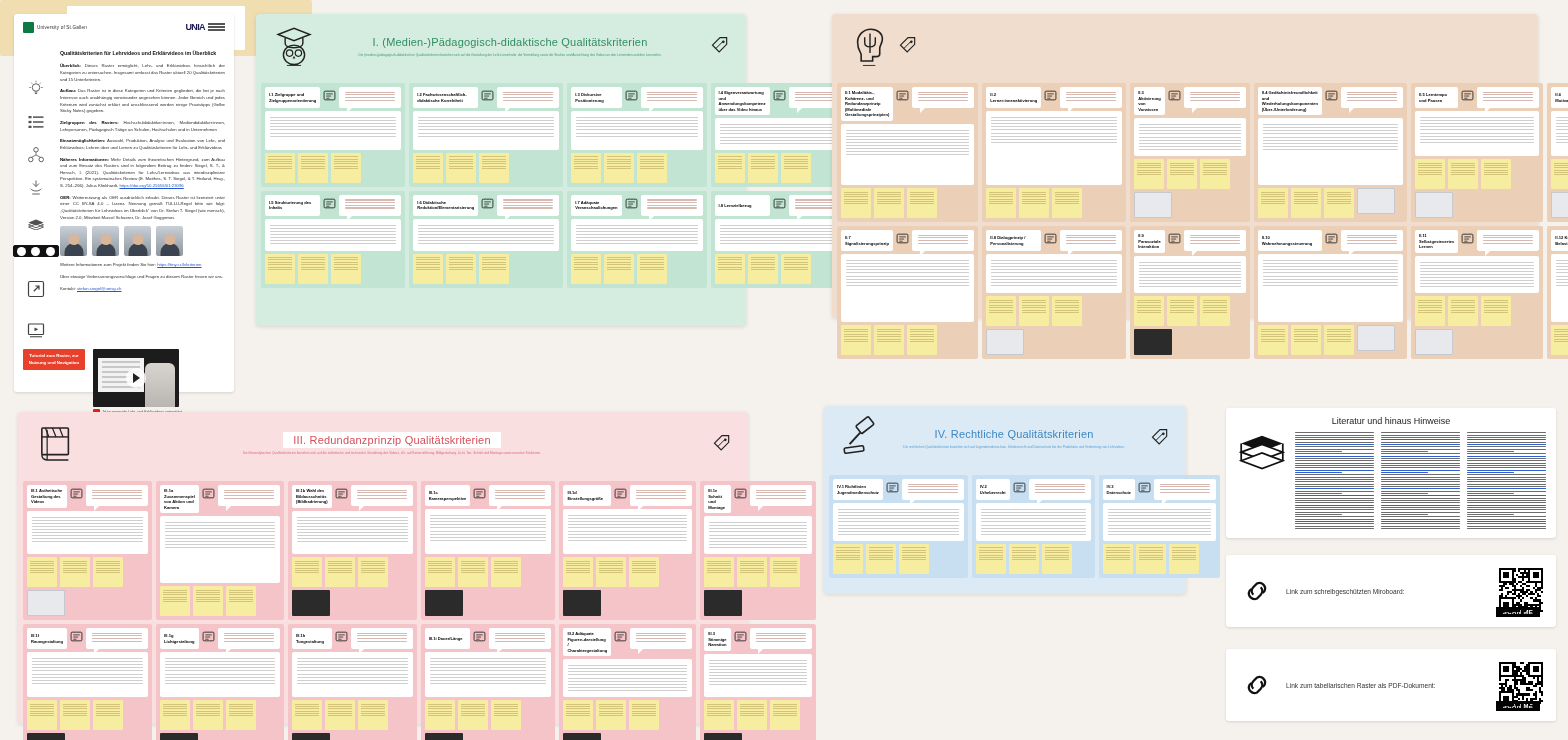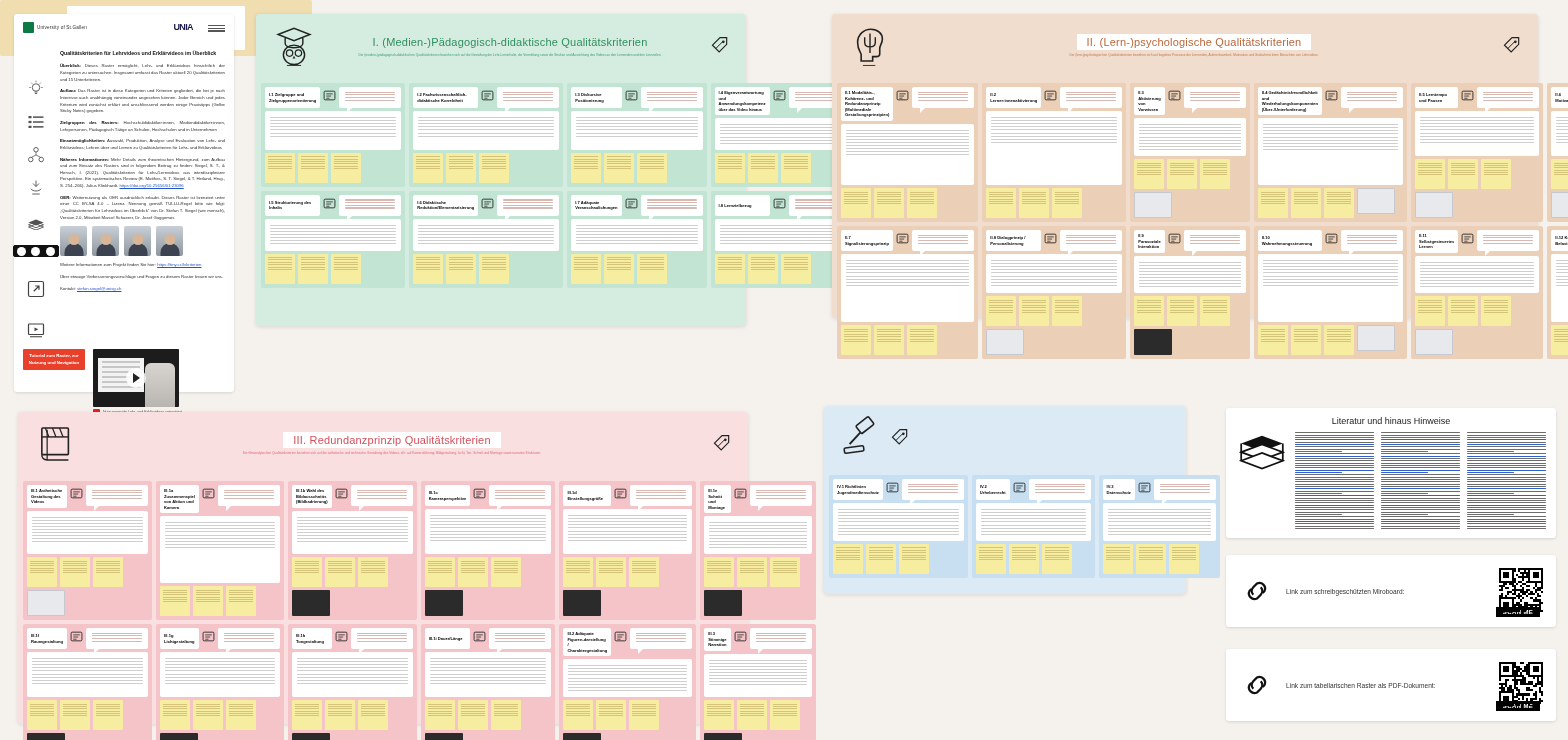--- a/index.html
+++ b/index.html
@@ -14,21 +14,21 @@
   
   .panel { position: absolute; background: #fff; border-radius: 3px;
            box-shadow: 0 1px 3px rgba(0,0,0,.13); }
 
   
   #info-panel { left: 14px; top: 14px; width: 220px; height: 378px; padding: 8px 9px; }
   .uni-row { display: flex; justify-content: space-between; align-items: flex-start; height: 22px; }
   .logo-sg { display: flex; align-items: center; gap: 3px; }
   .logo-sg .mark { width: 11px; height: 11px; background: #0d7a45; border-radius: 1px; }
   .logo-sg .txt { font-size: 4.6px; color: #2d2d2d; letter-spacing: .2px; }
-  .logo-unia { display: flex; align-items: flex-end; gap: 15px; }
+  .logo-unia { display: flex; align-items: center; gap: 3px; }
   .logo-unia .u { font-size: 9px; font-weight: bold; color: #1b1b4d; letter-spacing: -.6px;}
   .logo-unia .bars { display: flex; flex-direction: column; gap: 1.2px; }
   .logo-unia .bars i { display:block; width: 17px; height: 1.6px; background: #555; }
   .info-body { display: flex; gap: 7px; margin-top: 6px; }
   .icon-col { width: 26px; display: flex; flex-direction: column; align-items: center;
               gap: 15px; padding-top: 30px; }
   .ic { width: 18px; height: 18px; opacity: .85; }
   .info-text { flex: 1; padding-left: 4px; }
   .info-text h3 { font-size: 5.2px; color: #111; margin-bottom: 6px; line-height: 1.4; }
   .blk { font-size: 4.3px; line-height: 1.55; color: #2a2a2a; margin-bottom: 5px; text-align: justify; }
@@ -706,24 +706,20 @@
       </div>
   </div>
 
   <div class="board orange" id="board-2" style="left:832px; top:14px; width:706px; height:304px;">
     <div class="board-head">
       <svg class="hicon" viewBox="0 0 48 52">
         <path d="M10 22c0-9 7-15 15-15 8 0 13 5 13 11 0 5-3 7-3 11v6c0 2-2 3-4 3h-4v5H14v-7c0-3-4-5-4-14z" fill="none" stroke="#222" stroke-width="1.8"></path>
         <path d="M24 12v22M18 16v6c0 3 2 5 6 5s6-2 6-5v-6" fill="none" stroke="#222" stroke-width="1.6"></path>
         <path d="M16 48h14" stroke="#222" stroke-width="1"></path>
       </svg>
-      <div class="board-title-wrap">
-        <div class="board-title">II. (Lern-)psychologische Qualitätskriterien</div>
-        <div class="board-sub">Die (lern-)psychologischen Qualitätskriterien beziehen sich auf kognitive Prozesse der Lernenden, Aufmerksamkeit, Motivation und Gedächtnis beim Betrachten von Lehrvideos.</div>
-      </div>
       <svg class="tag-icon" viewBox="0 0 24 24">
         <path d="M3 11l9-9h8v8l-9 9z" fill="none" stroke="#222" stroke-width="1.4"></path>
         <circle cx="16" cy="7" r="1.6" fill="#222"></circle>
         <path d="M7 15l8-8" stroke="#222" stroke-width="1.2"></path>
       </svg>
     </div>
     <div class="grid" style="grid-template-columns:repeat(6,1fr);">
         <div class="crit">
           <div class="crit-top">
             <div class="crit-name-box">
@@ -2013,20 +2009,24 @@
       </div>
   </div>
 
   <div class="board blue" id="board-4" style="left:824px; top:406px; width:362px; height:188px;">
     <div class="board-head">
       <svg class="hicon" viewBox="0 0 48 52">
         <rect x="18" y="6" width="18" height="11" rx="1.5" transform="rotate(-38 27 11)" fill="none" stroke="#222" stroke-width="1.8"></rect>
         <path d="M22 20L10 33" stroke="#222" stroke-width="2.2"></path>
         <rect x="4" y="36" width="22" height="6" rx="1.5" transform="rotate(-8 15 39)" fill="none" stroke="#222" stroke-width="1.8"></rect>
       </svg>
+      <div class="board-title-wrap">
+        <div class="board-title">IV. Rechtliche Qualitätskriterien</div>
+        <div class="board-sub">Die rechtlichen Qualitätskriterien beziehen sich auf Jugendmedienschutz, Urheberrecht und Datenschutz bei der Produktion und Verbreitung von Lehrvideos.</div>
+      </div>
       <svg class="tag-icon" viewBox="0 0 24 24">
         <path d="M3 11l9-9h8v8l-9 9z" fill="none" stroke="#222" stroke-width="1.4"></path>
         <circle cx="16" cy="7" r="1.6" fill="#222"></circle>
         <path d="M7 15l8-8" stroke="#222" stroke-width="1.2"></path>
       </svg>
     </div>
     <div class="grid" style="grid-template-columns:repeat(3,1fr);">
         <div class="crit">
           <div class="crit-top">
             <div class="crit-name-box">

